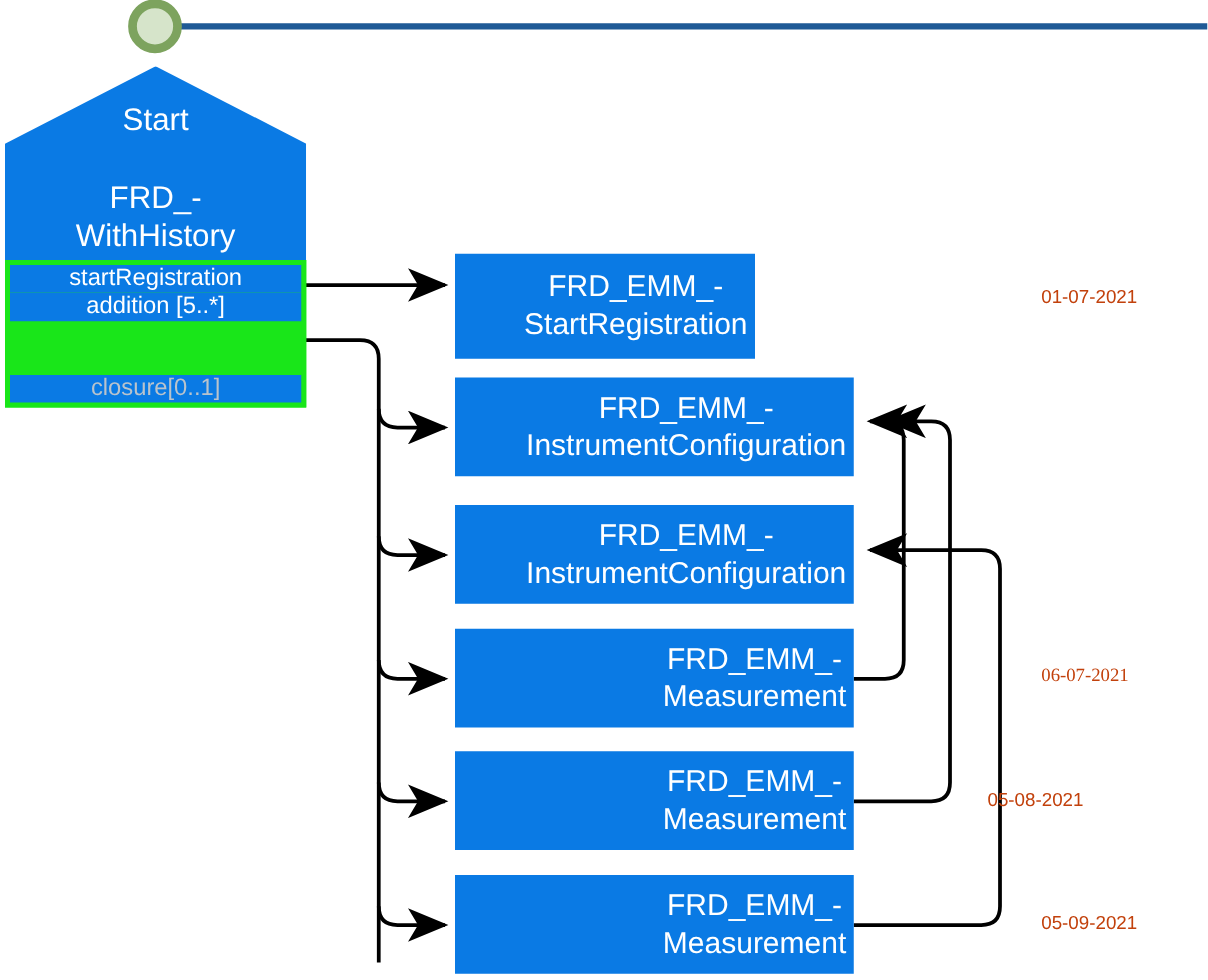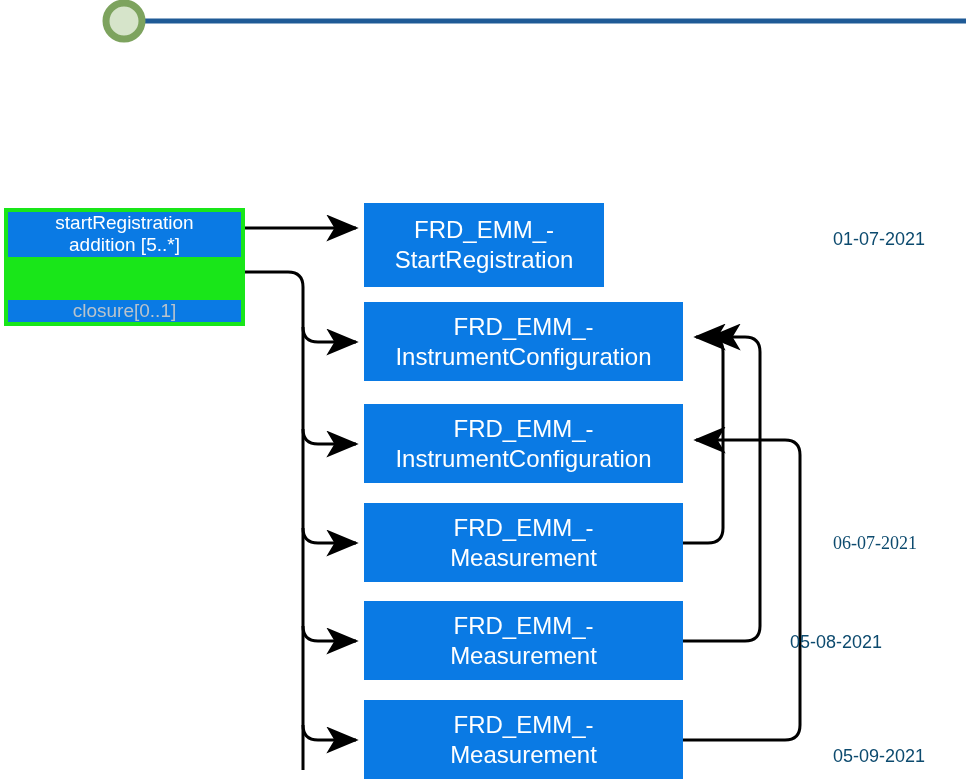--- a/index.html
+++ b/index.html
@@ -37,28 +37,28 @@
   }
   .compartment{
     height:32px;background:#0a7ae4;display:flex;align-items:center;
     justify-content:center;color:#ffffff;font-size:19px;
   }
   .compartment.dim{color:#b9c3cc;margin-top:43px;}
 
   
   .task-box{
     position:absolute;background:#0a7ae4;color:#ffffff;
-    display:flex;align-items:center;justify-content:center;
+    display:flex;align-items:center;justify-content:flex-end;
     text-align:center;font-size:24px;line-height:30px;
   }
   .task-box .lbl{padding:0 6px;}
 
   
   .date-label{
-    position:absolute;color:#0c4a6e;font-size:18px;white-space:nowrap;
+    position:absolute;color:#c2410c;font-size:15px;white-space:nowrap;
   }
 </style>
 </head>
 <body>
 
 <div id="canvas">
 
   <svg class="svg-layer" viewBox="0 0 966 784" xmlns="http://www.w3.org/2000/svg">
     <defs>
       <marker id="arrow" viewBox="0 0 12 10" refX="11" refY="5" markerWidth="11" markerHeight="9" orient="auto-start-reverse">
@@ -80,20 +80,28 @@
     <path d="M303,626 Q303,641 318,641 L356,641" fill="none" stroke="#000000" stroke-width="3" marker-end="url(#arrow)"></path>
     <path d="M303,725 Q303,740 318,740 L356,740" fill="none" stroke="#000000" stroke-width="3" marker-end="url(#arrow)"></path>
 
     <path d="M683,543 L708,543 Q723,543 723,528 L723,352 Q723,337 708,337 L696,337" fill="none" stroke="#000000" stroke-width="3" marker-end="url(#arrow)"></path>
 
     <path d="M683,641 L745,641 Q760,641 760,626 L760,352 Q760,337 745,337 L711,337" fill="none" stroke="#000000" stroke-width="3" marker-end="url(#arrow)"></path>
 
     <path d="M683,740 L785,740 Q800,740 800,725 L800,455 Q800,440 785,440 L696,440" fill="none" stroke="#000000" stroke-width="3" marker-end="url(#arrow)"></path>
   </svg>
 
+  <div class="start-node">
+    <div class="pentagon"></div>
+    <div class="start-title">Start</div>
+    <div class="start-sub">
+      <div>FRD_-</div>
+      <div>WithHistory</div>
+    </div>
+  </div>
 
   <div class="compartments">
     <div class="compartment">
       <span>startRegistration</span>
     </div>
     <div class="compartment">
       <span>addition [5..*]</span>
     </div>
     <div class="compartment dim">
       <span>closure[0..1]</span>
@@ -138,15 +146,15 @@
   <div class="task-box" style="left:364px;top:700px;width:319px;height:79px;">
     <div class="lbl">
       <div>FRD_EMM_-</div>
       <div>Measurement</div>
     </div>
   </div>
 
   <div class="date-label" style="left:833px;top:229px;">01-07-2021</div>
   <div class="date-label" style="left:833px;top:533px;font-family:Liberation Serif, serif;">06-07-2021</div>
   <div class="date-label" style="left:790px;top:632px;">05-08-2021</div>
-  <div class="date-label" style="left:833px;top:746px;">05-09-2021</div>
+  <div class="date-label" style="left:833px;top:730px;">05-09-2021</div>
 
 </div>
 
 </body></html>

